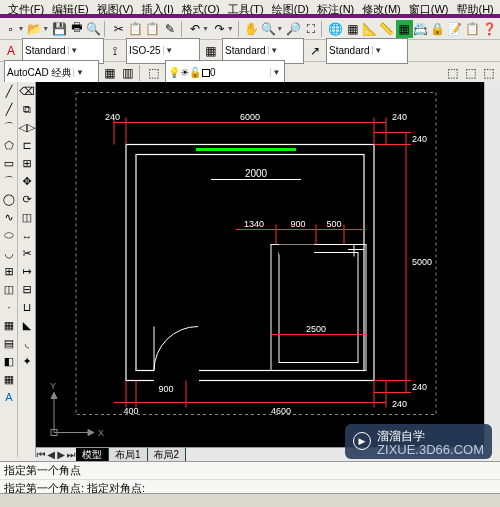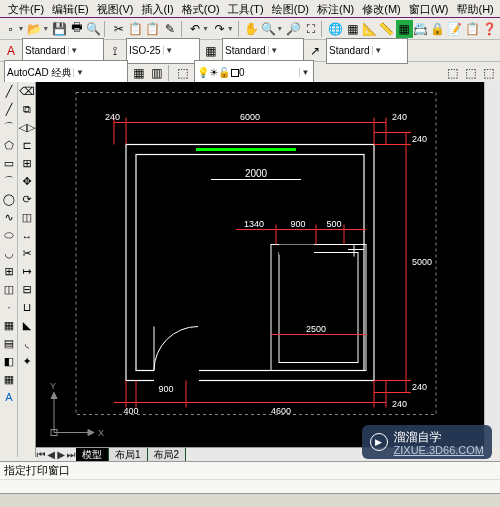--- a/index.html
+++ b/index.html
@@ -1,18 +1,18 @@
 <!DOCTYPE html>
 <html><head>
 <meta charset="utf-8">
 <style>
   * { box-sizing: border-box; margin: 0; padding: 0; }
   body { font-family: "Microsoft YaHei", SimSun, sans-serif; font-size: 11px; background: #eceae5; width: 500px; height: 507px; overflow: hidden; position: relative; }
   
-  .menubar { display: flex; background: #eceae5; height: 18px; border-bottom: 1px solid #701a75; padding-left: 4px; }
+  .menubar { display: flex; background: #eceae5; height: 18px; border-bottom: 4px solid #701a75; padding-left: 4px; }
   .menubar span { padding: 2px 4px; cursor: default; }
   
   .toolbar { display: flex; align-items: center; background: #eceae5; height: 22px; border-bottom: 1px solid #bbb; padding: 0 2px; gap: 0; }
   .tbicon { width: 18px; height: 18px; display: inline-flex; align-items: center; justify-content: center; font-size: 12px; border: 1px solid transparent; margin: 0; }
   .sep { width: 4px; height: 16px; border-left: 1px solid #aaa; margin: 0 2px; }
   .dd { width: 8px; font-size: 8px; color: #555; display: inline-flex; align-items: center; }
   
   .combo { display: inline-flex; align-items: center; height: 18px; background: #fff; border: 1px solid #888; padding: 12px 2px; font-size: 10px; margin: 0 2px; }
   .combo .ddbtn { width: 12px; text-align: center; color: #333; font-size: 8px; border-left: 1px solid #ccc; margin-left: 2px; }
   
@@ -31,21 +31,21 @@
   .tabs .tab { padding: 0 6px; border-right: 1px solid #14532d; background: #ddd; }
   .tabs .tab.active { background: #000; color: #fff; }
   
   .cmdline { position: absolute; left: 0; right: 0; bottom: 14px; height: 32px; background: #f7f7f4; border-top: 1px solid #999; font-size: 11px; }
   .cmdline .r { padding: 1px 4px; border-bottom: 1px solid #ddd; }
   
   .status { position: absolute; left: 0; right: 0; bottom: 0; height: 14px; background: #dcd9d0; border-top: 1px solid #999; }
   
   .watermark { position: absolute; right: 8px; bottom: 48px; background: rgba(40,60,90,0.9); color: #fff; border-radius: 6px; padding: 4px 8px; display: flex; align-items: center; gap: 6px; font-size: 12px; }
   .watermark .play { width: 18px; height: 18px; border: 1.5px solid #fff; border-radius: 50%; display: flex; align-items: center; justify-content: center; font-size: 9px; }
-  .watermark .sub { font-size: 11px; color: #bcd; display: block; line-height: 0.8; text-decoration: underline; }
+  .watermark .sub { font-size: 13px; color: #bcd; display: block; line-height: 0.8; }
 </style>
 </head>
 <body>
 
 <div class="menubar">
   <span>文件(F)</span>
   <span>编辑(E)</span>
   <span>视图(V)</span>
   <span>插入(I)</span>
   <span>格式(O)</span>
@@ -111,21 +111,21 @@
       <span class="ddbtn">▼</span>
     </div>
   <span class="tbicon">↗</span>
   <div class="combo" style="width:82px">
       <span>Standard</span>
       <span class="ddbtn">▼</span>
     </div>
 </div>
 
 <div class="toolbar">
-  <div class="combo" style="width:124px">
+  <div class="combo" style="width:95px">
       <span>AutoCAD 经典</span>
       <span class="ddbtn">▼</span>
     </div>
   <span class="tbicon">▦</span>
   <span class="tbicon">▥</span>
   <span class="sep"></span>
   <span class="tbicon">⬚</span>
   <div class="combo" style="width:120px">
     <span>💡</span>
     <span>☀</span>
@@ -272,21 +272,22 @@
   <span class="nav">⏮</span>
   <span class="nav">◀</span>
   <span class="nav">▶</span>
   <span class="nav">⏭</span>
   <span class="tab active">模型</span>
   <span class="tab">布局1</span>
   <span class="tab">布局2</span>
 </div>
 
 <div class="cmdline">
-  <div class="r">指定打印窗口</div>
+  <div class="r">指定第一个角点</div>
+  <div class="r">指定第一个角点: 指定对角点:</div>
 </div>
 
 <div class="status"></div>
 
 <div class="watermark">
   <span class="play">▶</span>
   <span>
     <span>溜溜自学</span>
     <span class="sub">ZIXUE.3D66.COM</span>
   </span>

